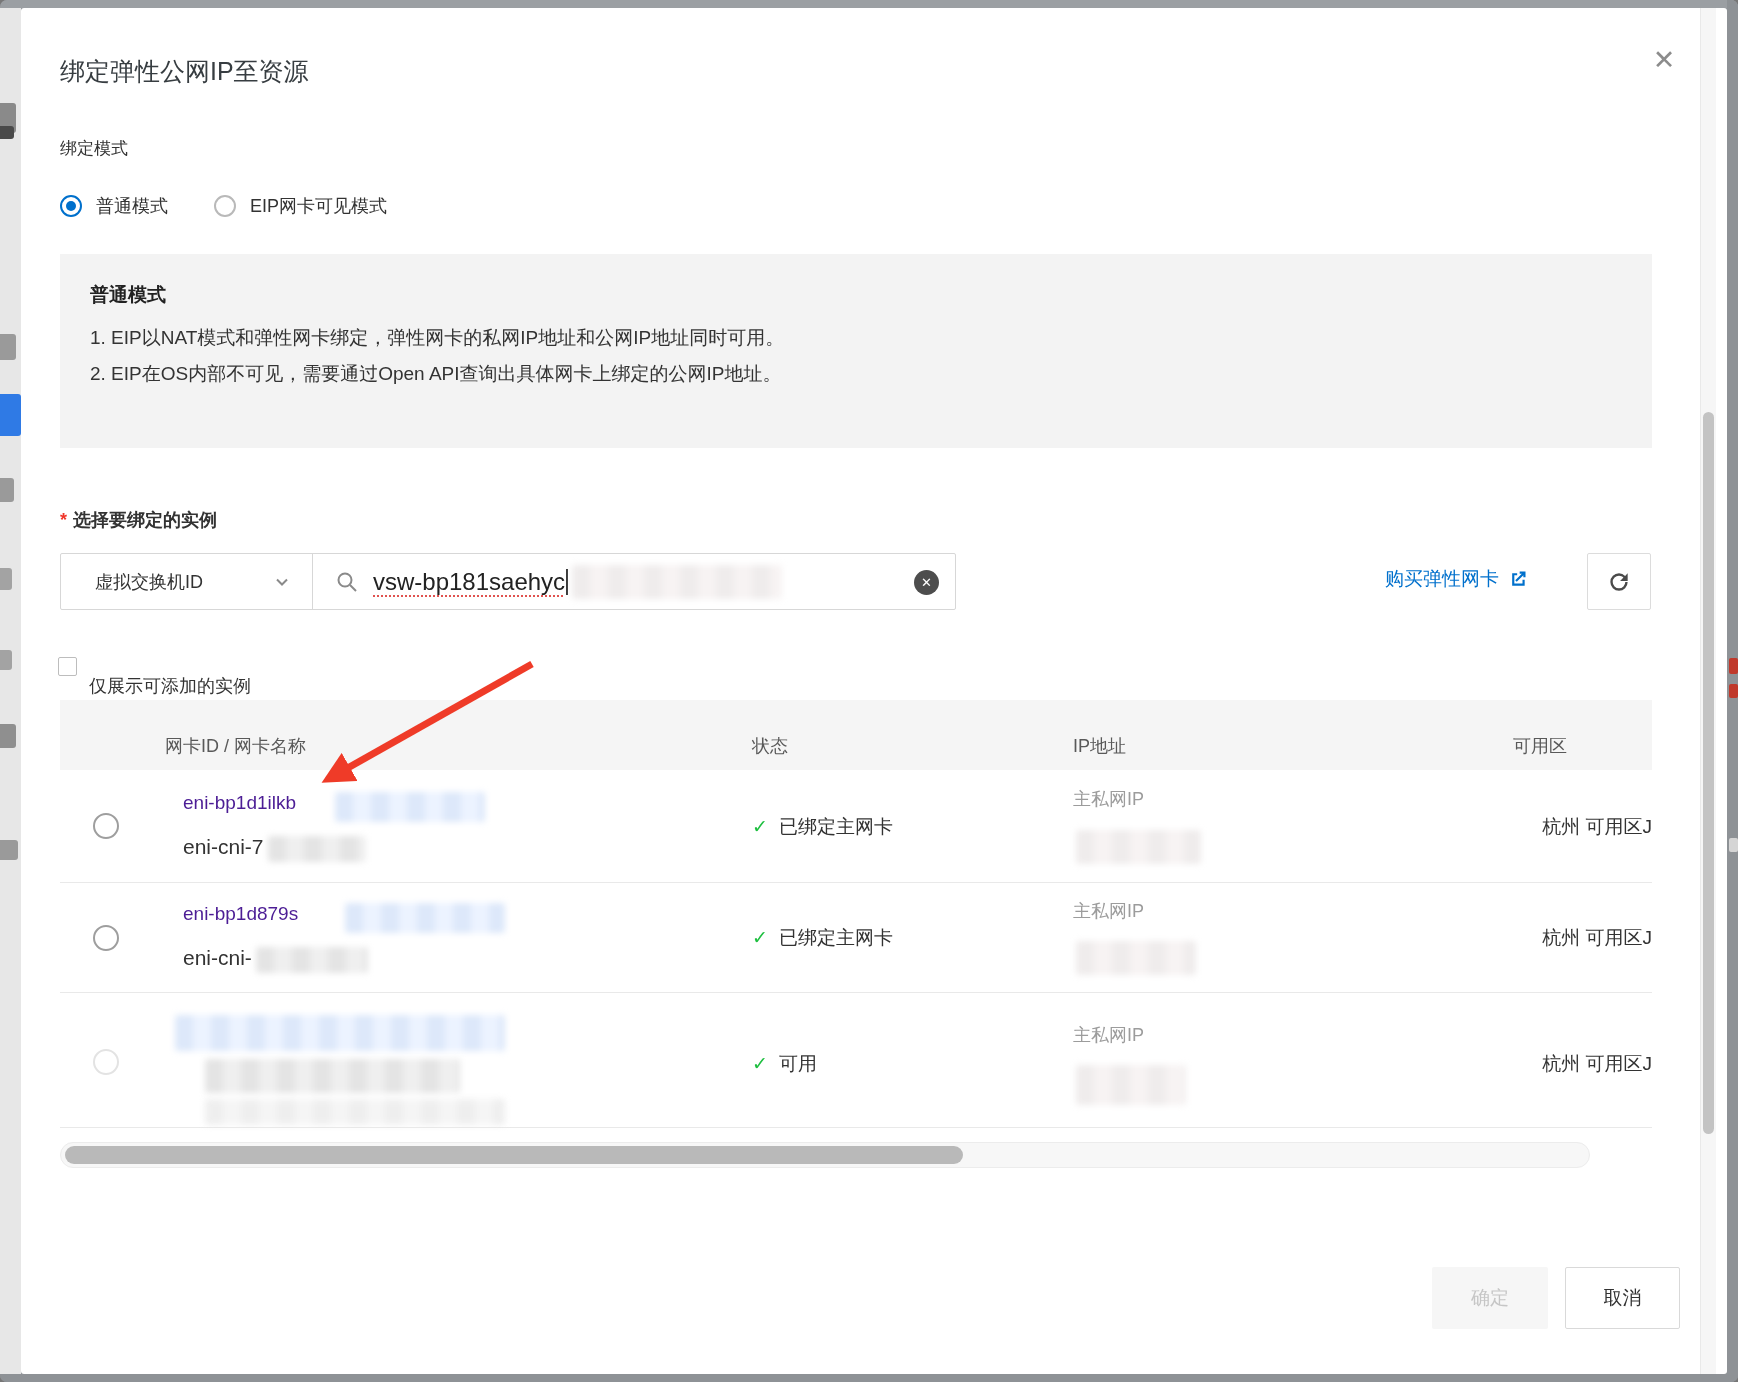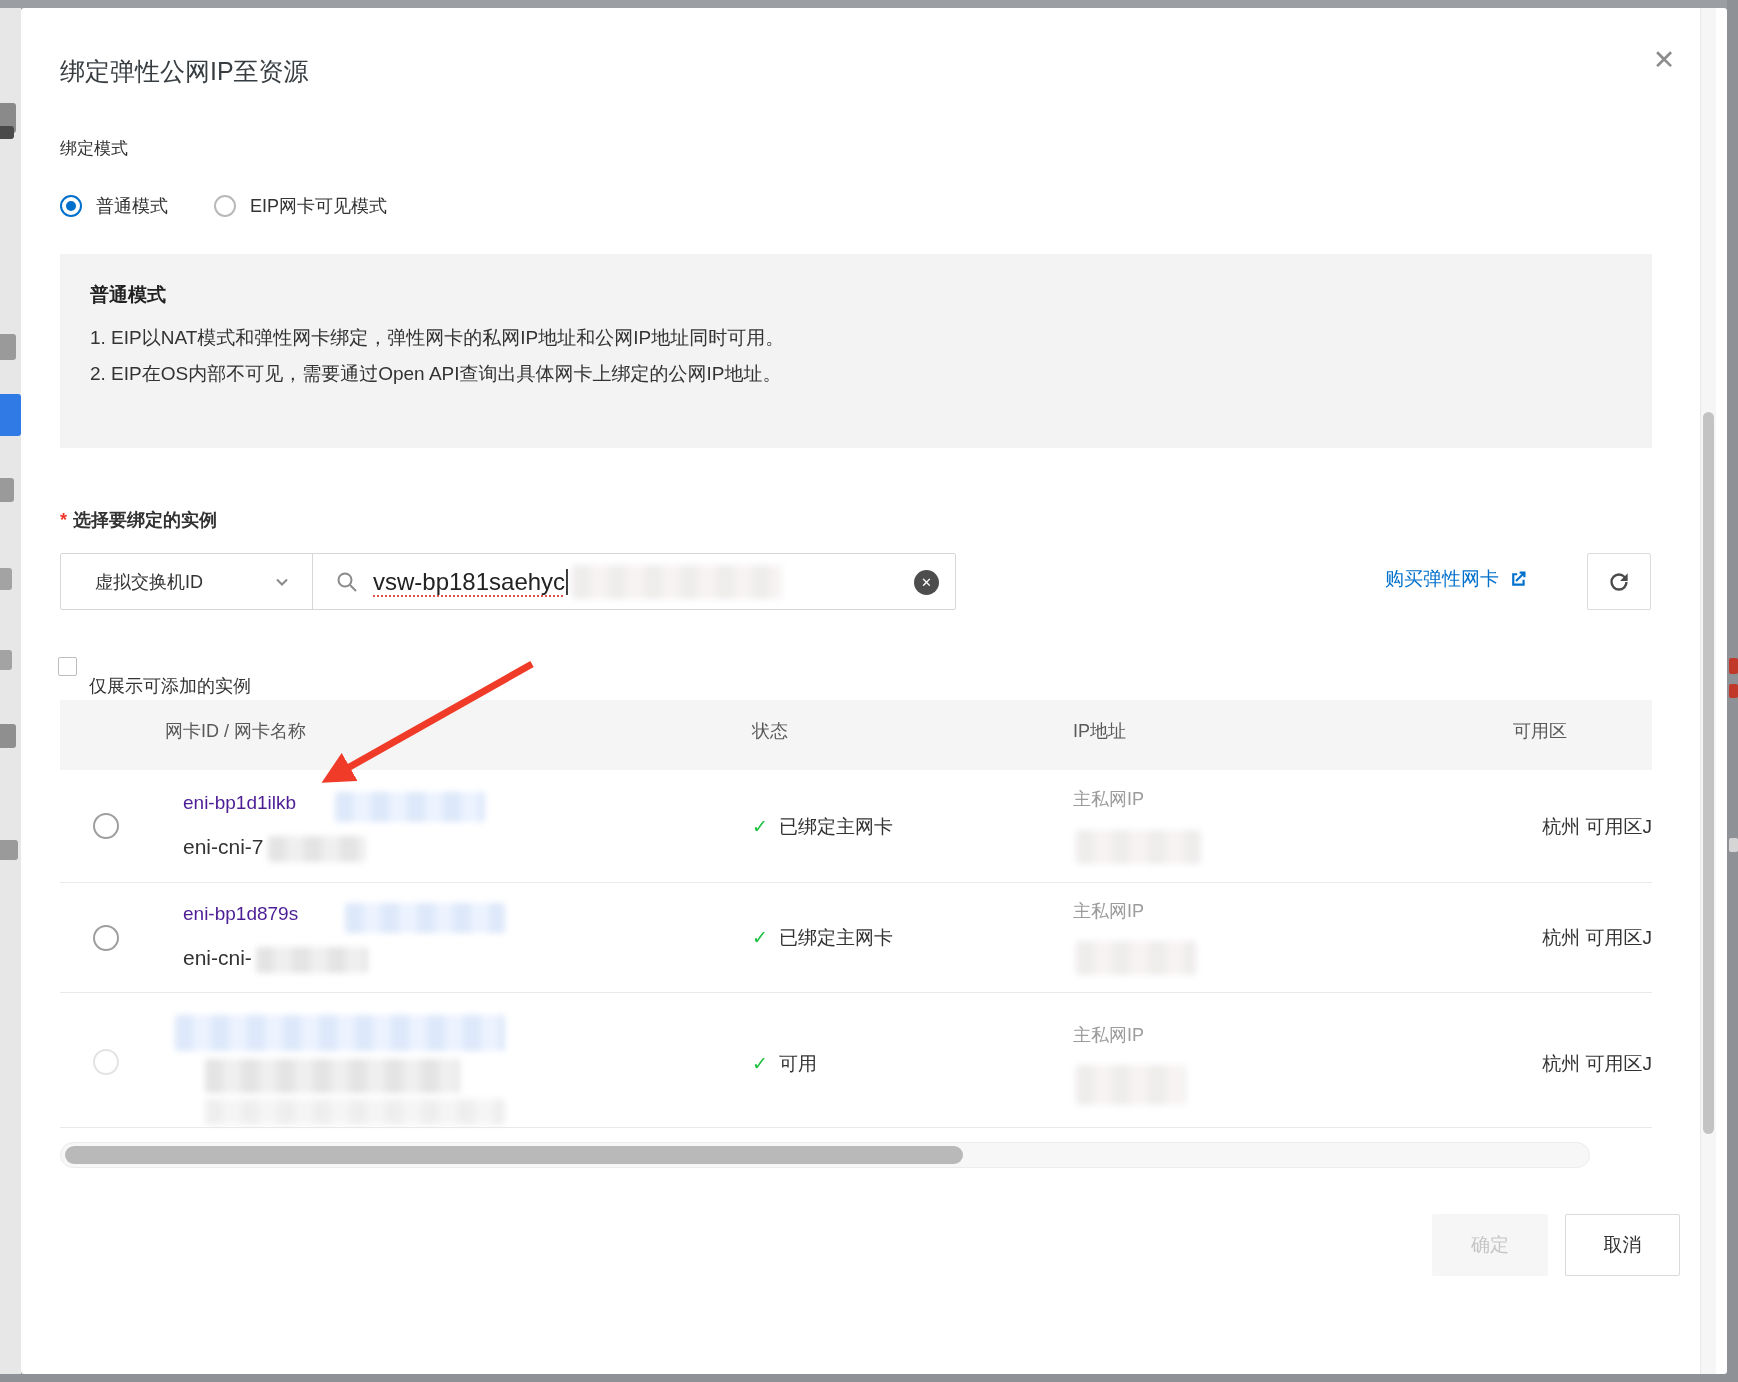--- a/index.html
+++ b/index.html
@@ -1,19 +1,19 @@
 <!DOCTYPE html>
 <html><head>
 <meta charset="utf-8">
 <style>
   * { margin:0; padding:0; box-sizing:border-box; }
   html,body { background:#777; }
   .page {
     position:relative; width:1738px; height:1382px; overflow:hidden;
-    font-family:"Liberation Sans","DejaVu Sans",sans-serif; color:#333; background:#8f9398;
+    font-family:"Liberation Sans","DejaVu Sans",sans-serif; color:#333; background:#8f9398;border-radius:7px;
   }
   .abs { position:absolute; }
   
   .edge-left { left:0; top:8px; width:21px; height:1366px; background:#e7e7e7; }
   .frag { position:absolute; border-radius:0 3px 3px 0; }
   .modal { left:21px; top:8px; width:1706px; height:1366px; background:#fff; border-radius:3px; }
   
   .title { left:60px; top:55px; font-size:25px; font-weight:500; color:#373d41; white-space:nowrap; }
   .close { left:1642px; top:38px; width:44px; height:44px; font-size:27px; color:#8c8c8c;
            display:flex; align-items:center; justify-content:center; cursor:pointer; }
@@ -49,35 +49,35 @@
                color:#fff; font-size:13px; display:flex; align-items:center; justify-content:center; cursor:pointer; }
   .buy-link { left:1385px; top:566px; display:flex; align-items:center; gap:9px; color:#0070cc; font-size:19px; cursor:pointer; white-space:nowrap; }
   .refresh-btn { left:1587px; top:553px; width:64px; height:57px; border:1px solid #dcdcdc; border-radius:2px; background:#fff;
                  display:flex; align-items:center; justify-content:center; cursor:pointer; }
   
   .check-row { left:58px; top:634px; display:flex; align-items:center; gap:12px; }
   .checkbox { width:19px; height:19px; border:1px solid #bdbdbd; border-radius:2px; background:#fff; cursor:pointer; flex:none; }
   .check-label { font-size:18px; color:#333; white-space:nowrap;margin-top:40px; }
   
   .thead { left:60px; top:700px; width:1592px; height:70px; background:#f5f5f5; }
-  .th { position:absolute; top:19px; font-size:18px; color:#595959; white-space:nowrap; }
+  .th { position:absolute; top:34px; font-size:18px; color:#595959; white-space:nowrap; }
   .trow { left:60px; width:1592px; border-bottom:1px solid #e9e9e9; }
   .row-radio { position:absolute; left:33px; width:26px; height:26px; border-radius:50%; border:2px solid #9e9e9e; background:#fff; cursor:pointer; }
   .row-radio.dim { border-color:#e3e3e3; }
   .eni-link { position:absolute; left:123px; font-size:19px; color:#4c1d95; cursor:pointer; white-space:nowrap; }
   .eni-name { position:absolute; left:123px; font-size:21px; color:#333; white-space:nowrap; }
   .status { position:absolute; left:692px; font-size:19px; color:#333; white-space:nowrap; }
   .tick { color:#1dbf3f; font-weight:bold; margin-right:11px; font-size:19px; }
   .ip-label { position:absolute; left:1013px; font-size:18px; color:#9c9c9c; white-space:nowrap; }
   .zone { position:absolute; right:0px; font-size:19px; color:#333; white-space:nowrap; }
   
   .hscroll { left:60px; top:1142px; width:1530px; height:26px; background:#f7f7f7; border:1px solid #ececec; border-radius:13px; }
   .hthumb { position:absolute; left:4px; top:3px; width:898px; height:18px; background:#b9b9b9; border-radius:9px; cursor:grab; }
   
-  .btn { position:absolute; top:1214px; height:62px; font-size:19px; display:flex; align-items:center; justify-content:center; border-radius:2px; }
+  .btn { position:absolute; top:1267px; height:62px; font-size:19px; display:flex; align-items:center; justify-content:center; border-radius:2px; }
   .btn-confirm { left:1432px; width:116px; background:#f6f6f6; color:#c6c6c6; border:none; cursor:not-allowed; }
   .btn-cancel  { left:1565px; width:115px; background:#fff; color:#333; border:1px solid #d9d9d9; cursor:pointer; }
   
   .vtrack { left:1700px; top:8px; width:16px; height:1366px; background:#f6f6f6; border-left:1px solid #e9e9e9; }
   .vthumb { position:absolute; left:2px; top:404px; width:11px; height:722px; background:#c3c3c3; border-radius:6px; cursor:grab; }
   .edge-right { left:1727px; top:0; width:11px; height:1382px; background:#8e9296; }
   .edge-top { left:0; top:0; width:1738px; height:8px; background:#9b9fa3; }
   .edge-bottom { left:0; top:1374px; width:1738px; height:8px; background:#8e9296; }
   svg.arrow { left:0; top:0; pointer-events:none; }
 </style>

